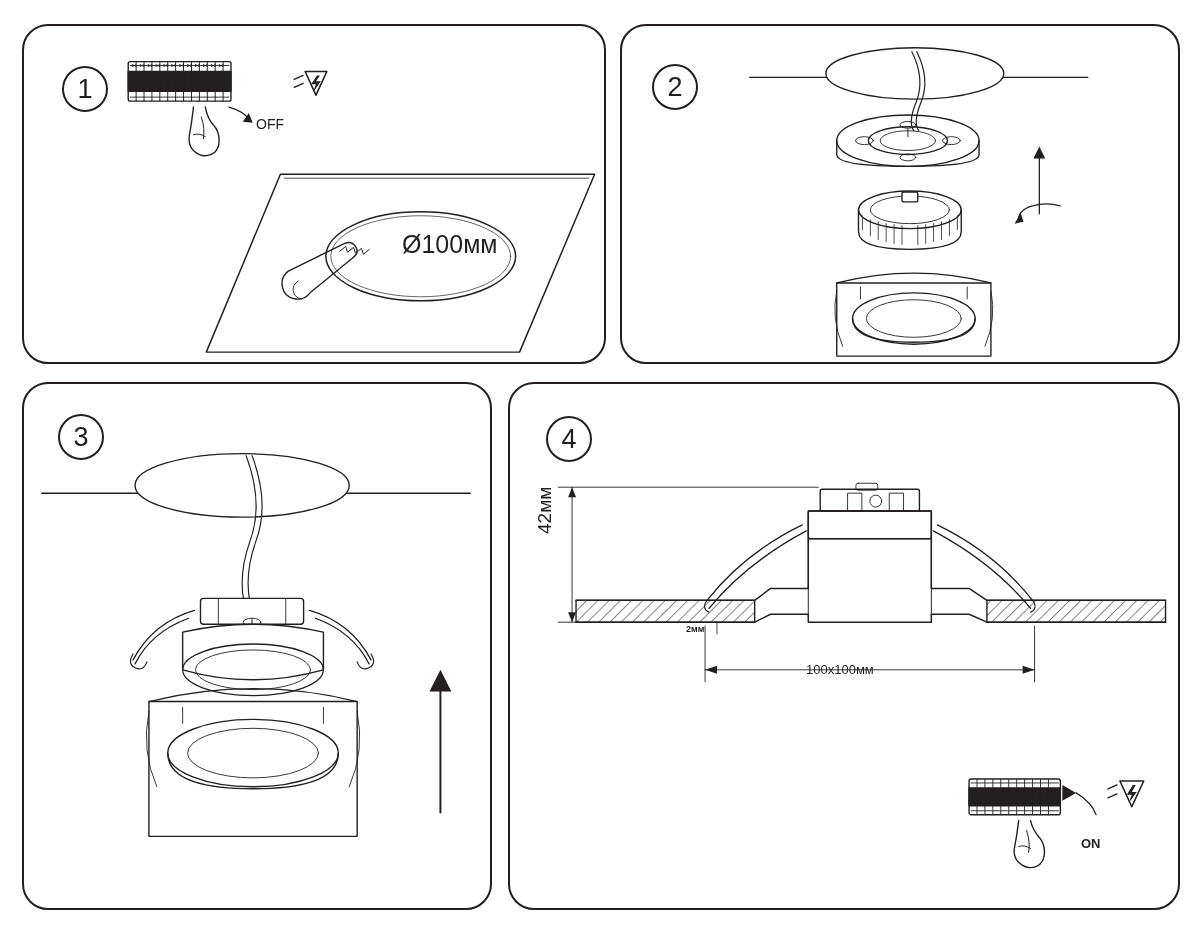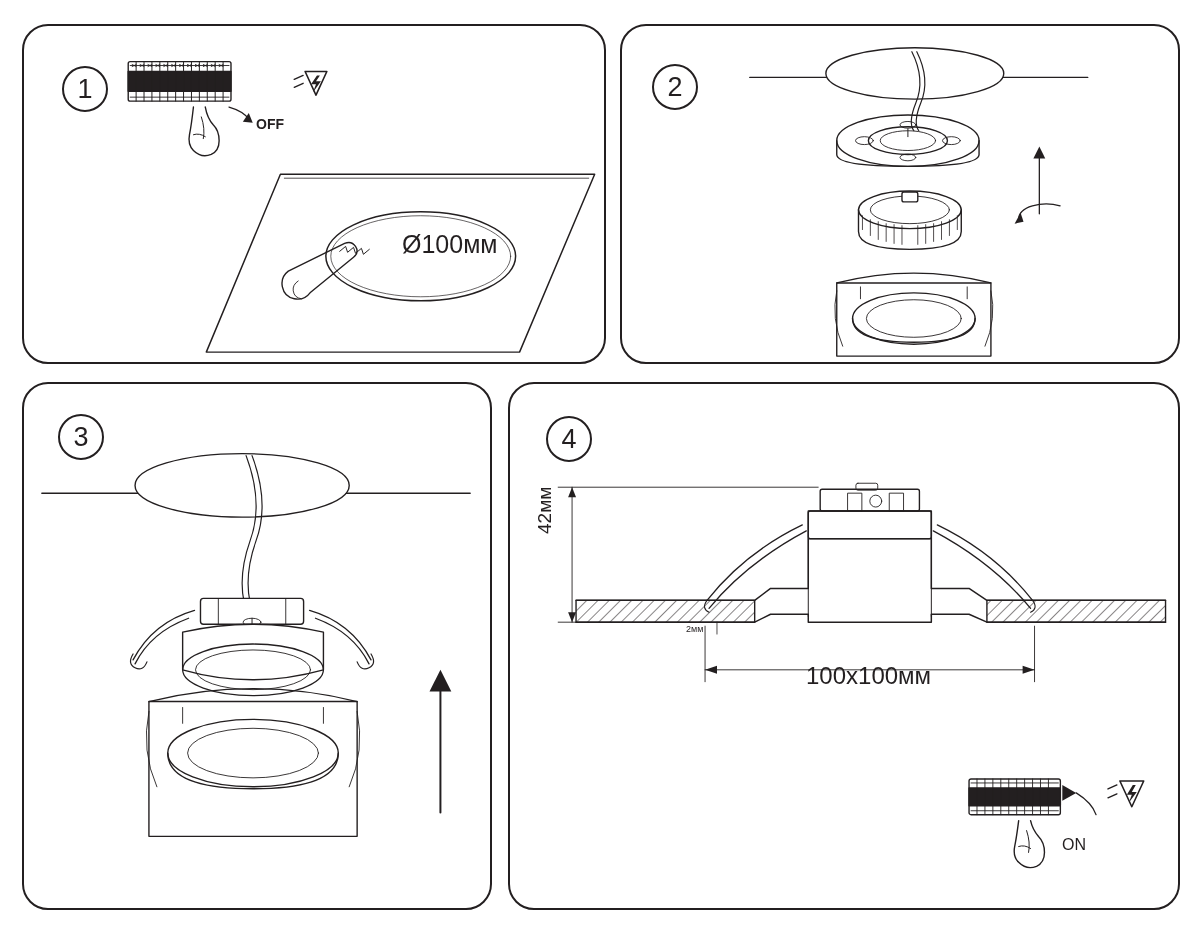--- a/index.html
+++ b/index.html
@@ -155,21 +155,21 @@
         </g>
 
         <g>
           <path d="M266 248 q-8 6 -6 16 q2 10 12 12 q10 2 16 -6 l44 -36 q6 -5 2 -11 q-4 -6 -11 -3 z"></path>
           <path d="M276 258 q-6 4 -5 10 q1 7 8 8" stroke-width="0.9"></path>
           <path d="M318 228 l6 -5 l2 6 l6 -5 l2 6 l6 -5 l2 6 l6 -5" stroke-width="1"></path>
         </g>
       </g>
     </svg>
 
-    <div class="lbl" style="left:232px; top:90px; font-size:14px; font-weight:bold;">OFF</div>
+    <div class="lbl" style="left:232px; top:90px; font-size:14px; font-weight:normal;">OFF</div>
     <div class="lbl" style="left:378px; top:204px; font-size:25px;">Ø100мм</div>
   </div>
 
   <div class="panel" id="panel-2">
     <div class="step-badge" id="badge-2">2</div>
 
     <svg class="art" viewBox="0 0 560 340">
       <g fill="none" stroke="#231f20" stroke-width="1.4" stroke-linejoin="round" stroke-linecap="round">
 
         <g>
@@ -382,18 +382,18 @@
         <g>
           <path d="M614 400 L638 400 L626 426 Z" stroke-width="1.6"></path>
           <path d="M627 404 l-6 10 h5 l-3 8 l8 -11 h-5 l4 -7 z" fill="#231f20" stroke="none"></path>
           <line x1="602" y1="408" x2="611" y2="404" stroke-width="1.4"></line>
           <line x1="602" y1="417" x2="611" y2="413" stroke-width="1.4"></line>
         </g>
       </g>
     </svg>
 
     <div class="lbl" style="left:24px; top:150px; font-size:19px; transform:rotate(-90deg); transform-origin:left top;">42мм</div>
-    <div class="lbl" style="left:176px; top:240px; font-size:9px;">2мм</div>
-    <div class="lbl" style="left:296px; top:278px; font-size:24px;">100x100мм</div>
-    <div class="lbl" style="left:552px; top:452px; font-size:16px; font-weight:normal;">ON</div>
+    <div class="lbl" style="left:176px; top:240px; font-size:9px;font-weight:bold;">2мм</div>
+    <div class="lbl" style="left:296px; top:278px; font-size:13px;">100x100мм</div>
+    <div class="lbl" style="left:571px; top:452px; font-size:13px; font-weight:bold;">ON</div>
   </div>
 
 </div>
 
 </body></html>

